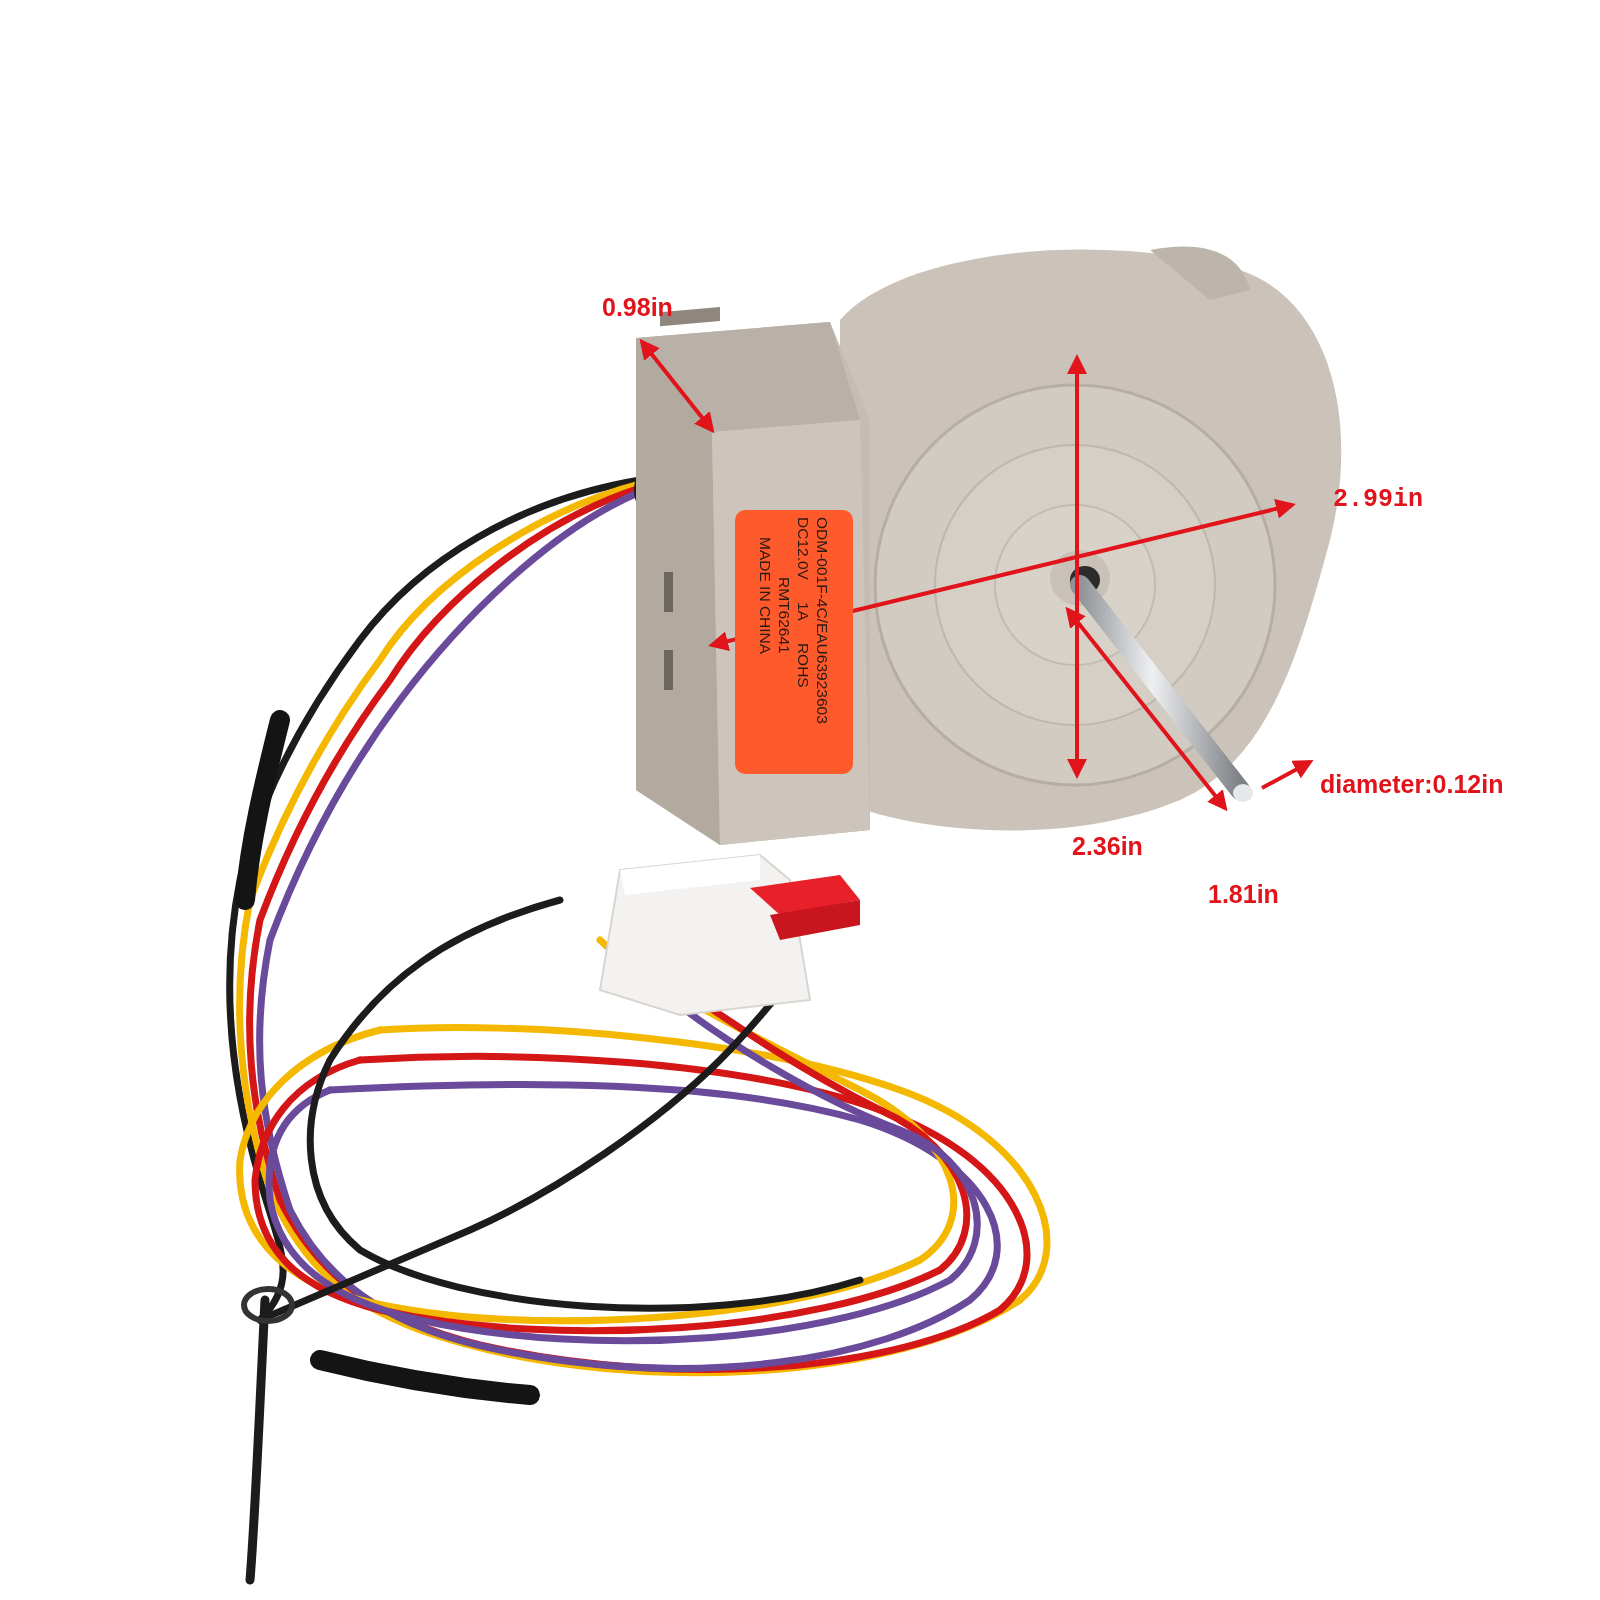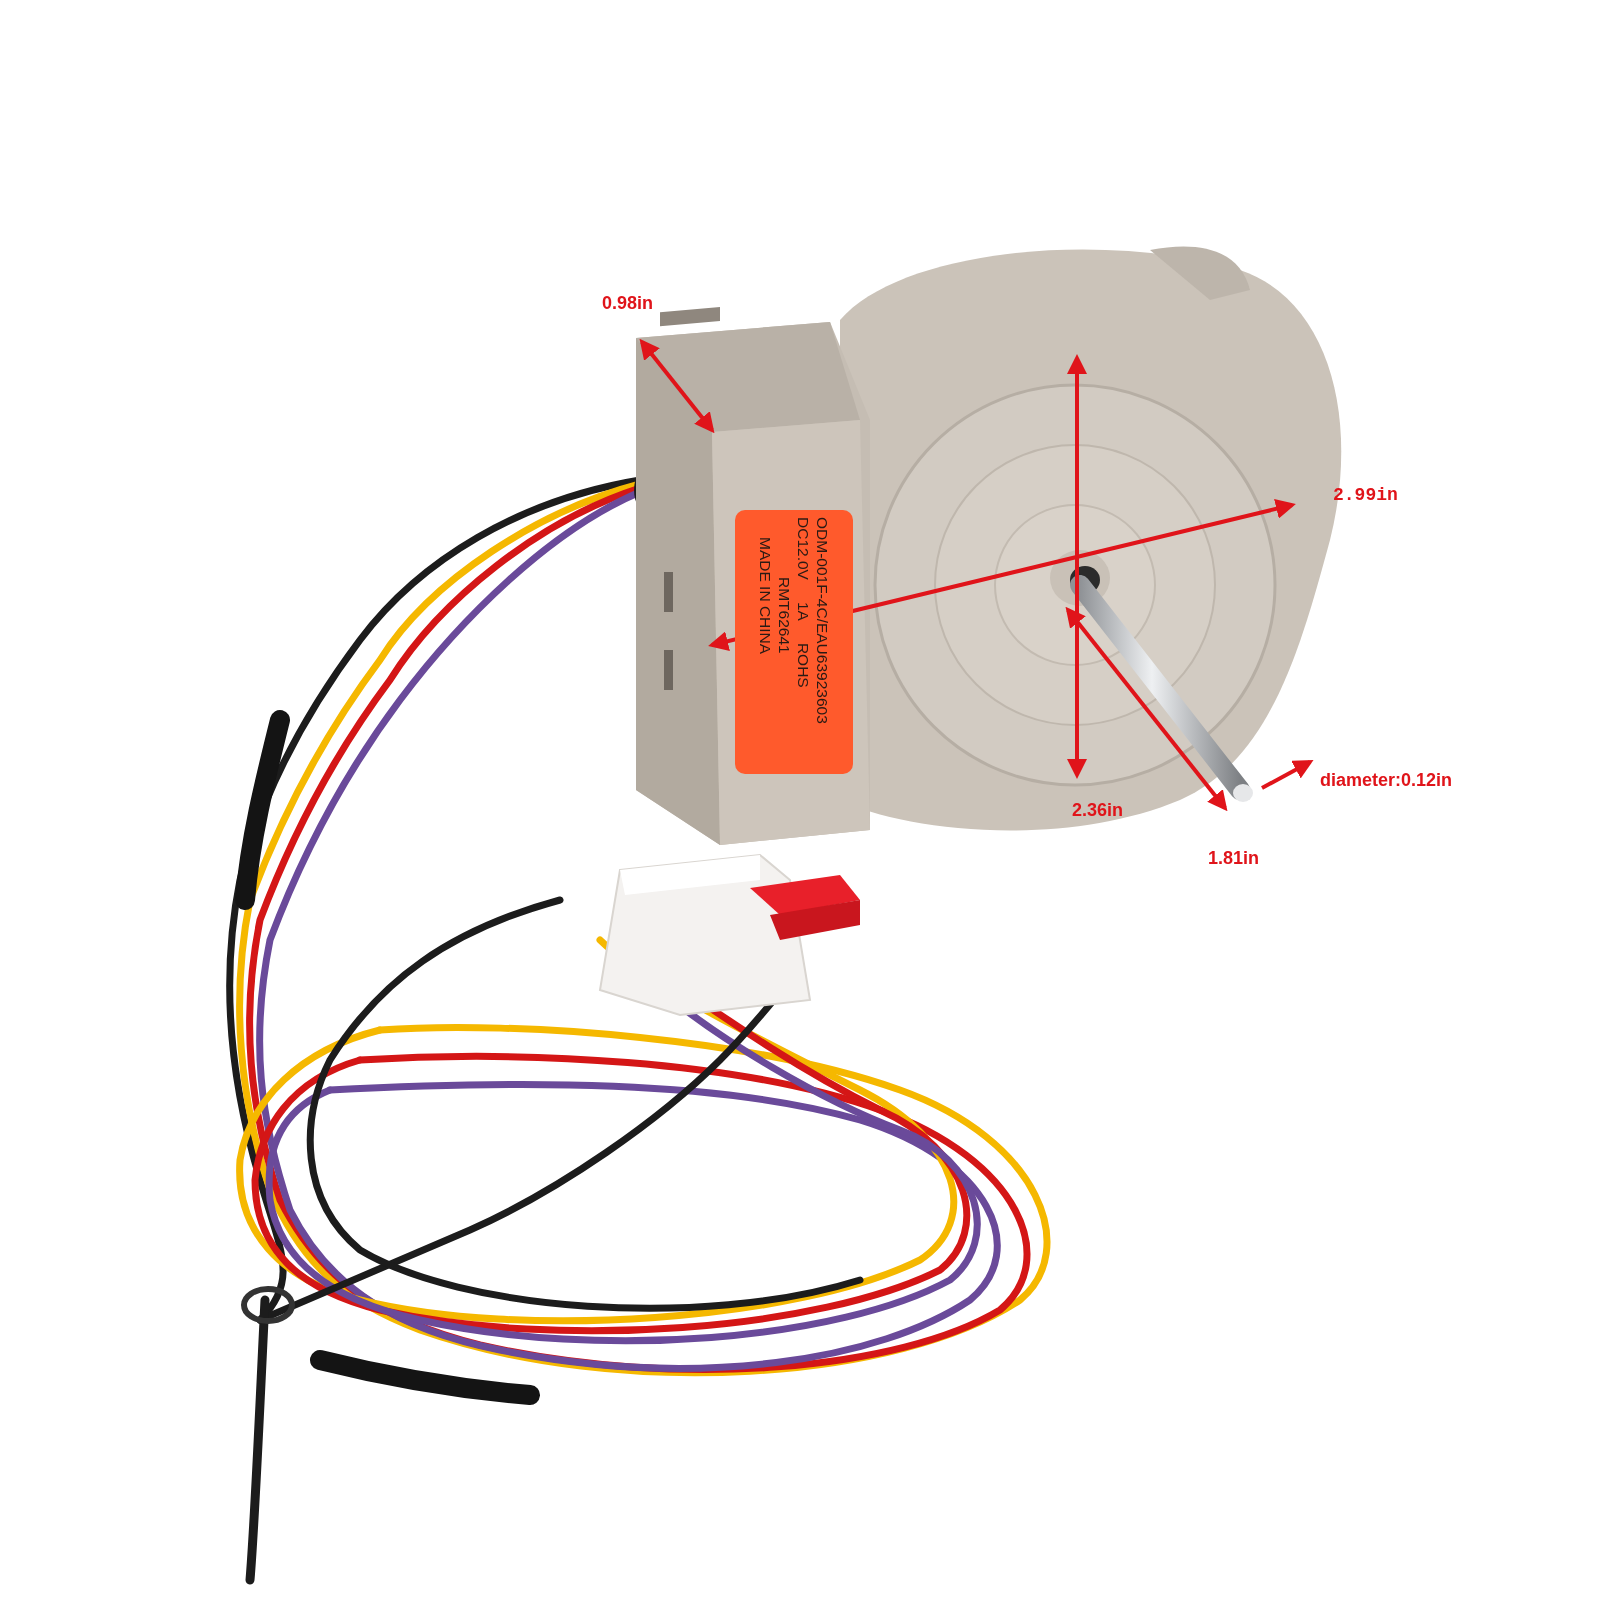--- a/index.html
+++ b/index.html
@@ -1,19 +1,19 @@
 <!DOCTYPE html>
 <html><head>
 <meta charset="utf-8">
 <style>
   html, body { margin: 0; padding: 0; background: #ffffff; }
   body { width: 1600px; height: 1600px; position: relative; overflow: hidden;
          font-family: "Liberation Sans", "DejaVu Sans", sans-serif; }
   #scene { position: absolute; left: 0; top: 0; width: 1600px; height: 1600px; }
-  .dim-label { position: absolute; color: #e0141a; font-weight: bold; font-size: 18px;
+  .dim-label { position: absolute; color: #e0141a; font-weight: bold; font-size: 25px;
                font-family: "Liberation Sans", "DejaVu Sans", sans-serif; white-space: nowrap; }
   .sticker { position: absolute; left: 735px; top: 510px; width: 118px; height: 264px;
              background: #ff5a2c; border-radius: 10px; }
   .sticker-text { position: absolute; left: 50%; top: 50%; width: 250px;
                   transform: translate(-50%, -50%) rotate(90deg);
                   color: #2a1a14; font-size: 15.5px; line-height: 19px;
                   font-family: "Liberation Sans", "DejaVu Sans", sans-serif; }
   .sticker-text div { white-space: nowrap; }
   .sp { display: inline-block; width: 22px; }
 </style>
@@ -100,15 +100,15 @@
     <div>
       <span>DC12.0V</span><span class="sp"></span><span>1A</span><span class="sp"></span><span>ROHS</span>
     </div>
     <div style="padding-left:60px">RMT62641</div>
     <div style="padding-left:20px">MADE IN CHINA</div>
   </div>
 </div>
 
 <div class="dim-label" style="left:602px; top:293px;">0.98in</div>
 <div class="dim-label" style="left:1333px; top:485px;font-family:Liberation Mono, monospace;">2.99in</div>
-<div class="dim-label" style="left:1072px; top:800px;text-align:center;">2.36in</div>
-<div class="dim-label" style="left:1208px; top:848px;">1.81in</div>
+<div class="dim-label" style="left:1072px; top:832px;text-align:center;">2.36in</div>
+<div class="dim-label" style="left:1208px; top:880px;">1.81in</div>
 <div class="dim-label" style="left:1320px; top:770px;">diameter:0.12in</div>
 
 </body></html>

